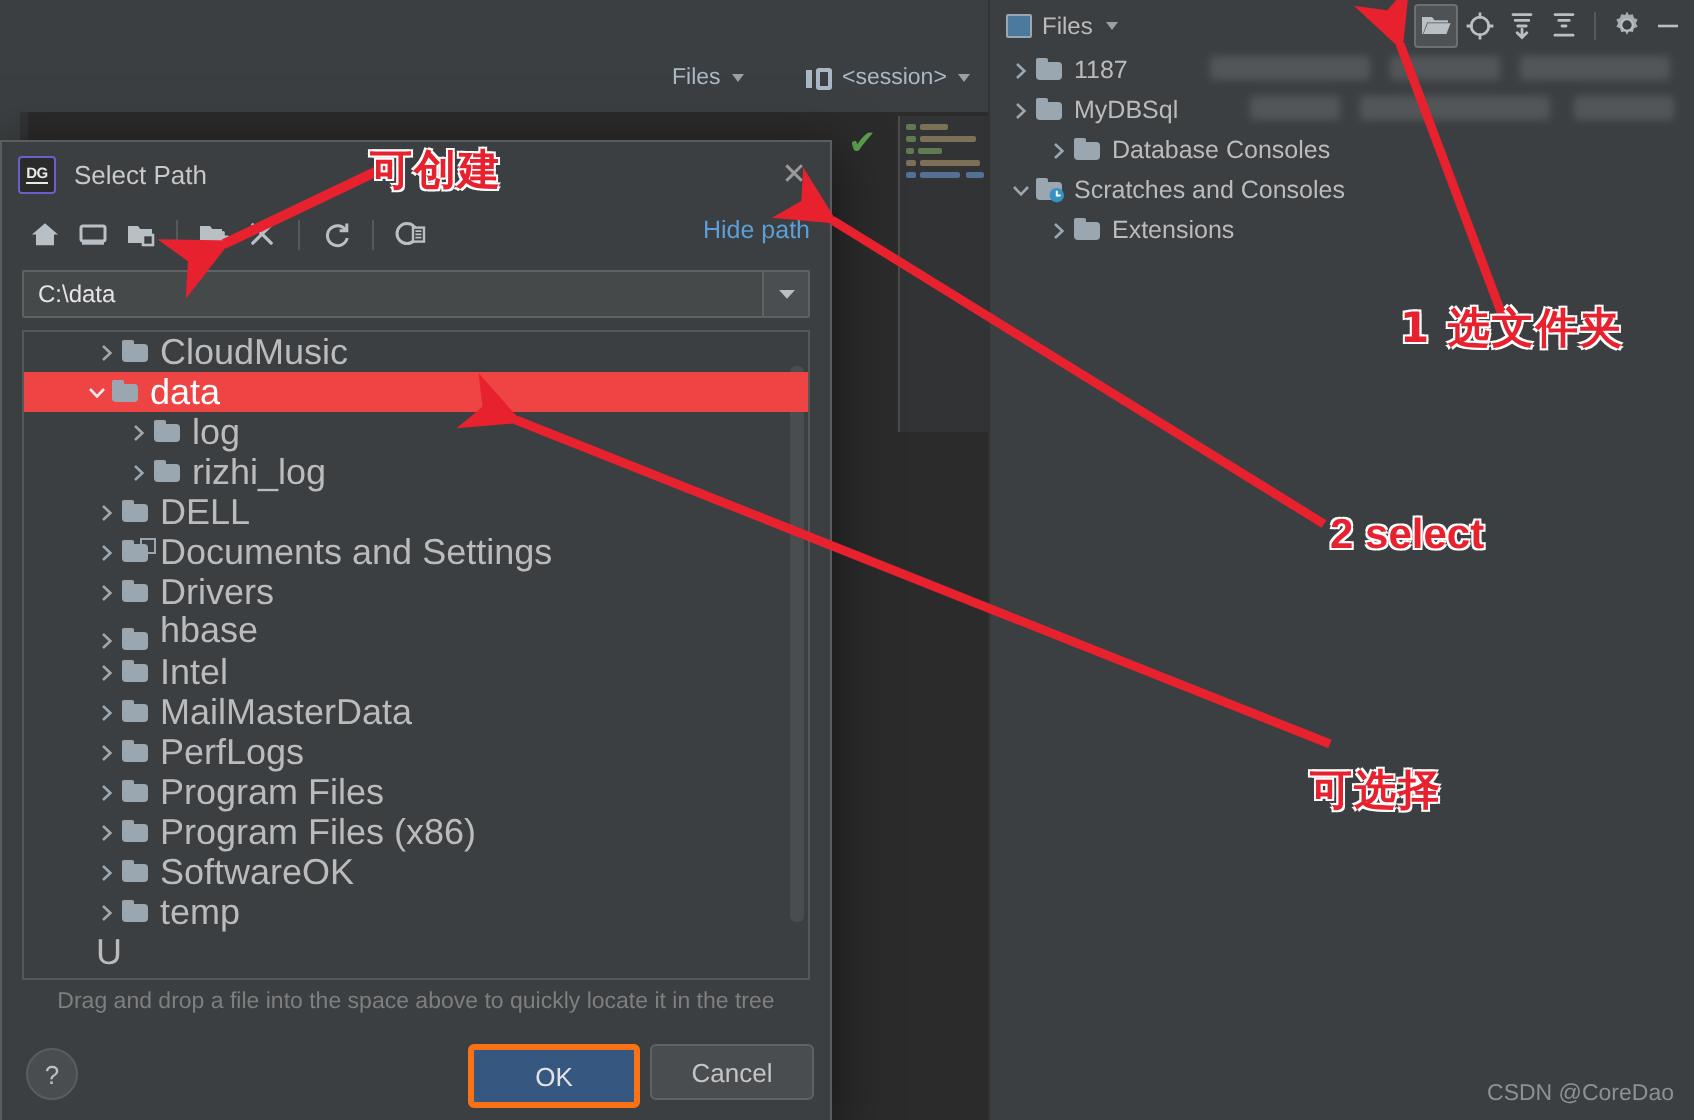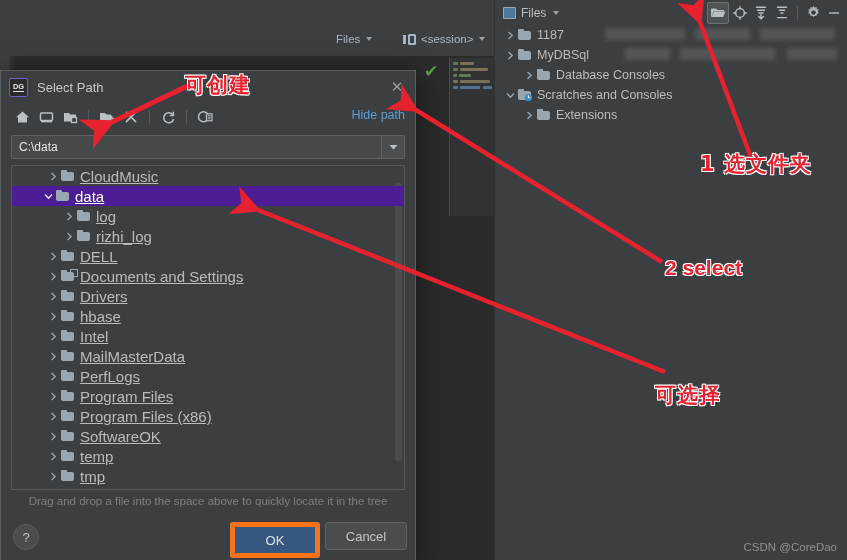--- a/index.html
+++ b/index.html
@@ -59,32 +59,32 @@
   .tb-btn{width:22px;height:20px;display:flex;align-items:center;justify-content:center;border-radius:2px;}
   .tb-sep{width:1px;height:15px;background:#55595b;margin:0 5px;}
   .hide-path{position:absolute;right:10px;top:5px;color:#5c9fd6;font-size:12.5px;}
 
   .path-wrap{margin:4px 10px 0 10px;height:22px;display:flex;border:1px solid #5e6264;background:#45494a;border-radius:1px;}
   .path-input{flex:1;display:flex;align-items:center;padding-left:7px;color:#e5e5e5;font-size:12px;}
   .path-drop{width:22px;display:flex;align-items:center;justify-content:center;border-left:1px solid #5e6264;background:#4a4e50;}
 
   .tree-wrap{position:relative;margin:6px 10px 0 10px;height:323px;background:#3c3f41;border:1px solid #555859;overflow:hidden;}
   .trow{height:20px;display:flex;align-items:center;position:relative;white-space:nowrap;}
-  .trow.sel{background:#4c1d95;}
-  .trow .tlbl{color:#bbbbbb;font-size:15px;text-decoration:underline;}
+  .trow.sel{background:#ef4444;}
+  .trow .tlbl{color:#bbbbbb;font-size:18px;}
   .trow.sel .tlbl{color:#ffffff;}
   .tscroll{position:absolute;right:2px;top:17px;width:7px;height:278px;background:#4a4d4f;border-radius:3px;}
   .shortcut-badge{position:absolute;right:-3px;top:-2px;width:6px;height:6px;border:1px solid #9aa7b0;}
 
   .hint{margin-top:5px;text-align:center;color:#7d7f80;font-size:11.5px;}
 
   .dlg-buttons{position:absolute;left:0;bottom:0;width:414px;height:48px;}
   .help-btn{position:absolute;left:12px;top:11px;width:24px;height:24px;border-radius:50%;background:#4a4d4f;border:1px solid #5a5d5f;display:flex;align-items:center;justify-content:center;color:#c0c0c0;font-size:13px;}
   .btn{position:absolute;top:9px;height:26px;display:flex;align-items:center;justify-content:center;font-size:13px;border-radius:3px;}
-  .btn-ok{right:95px;width:80px;background:#365880;border:5px solid #f97316;color:#e3e3e3;}
+  .btn-ok{right:95px;width:80px;background:#365880;border:3px solid #f97316;color:#e3e3e3;}
   .btn-cancel{right:8px;width:80px;background:#4a4d4f;border:1px solid #5e6264;color:#c5c5c5;}
 
   
   .anno{position:absolute;color:#e8212f;font-weight:bold;white-space:nowrap;
         text-shadow:-1px -1px 0 #fff,1px -1px 0 #fff,-1px 1px 0 #fff,1px 1px 0 #fff,0 0 1px #fff;}
   .anno-cn{font-family:"DejaVu Sans",sans-serif;font-size:21px;letter-spacing:1px;}
   .anno-en{font-family:"Liberation Sans",sans-serif;font-size:21px;}
   svg.arrows{position:absolute;left:0;top:0;width:847px;height:560px;pointer-events:none;}
   .wm{position:absolute;right:10px;bottom:7px;color:#8e9194;font-size:11.5px;}
 </style>
@@ -381,21 +381,21 @@
       <div class="trow" style="padding-left:36px;">
         <i class="arrow">
             <svg width="7" height="9" viewBox="0 0 7 9">
               <path d="M1.5 1L5.2 4.5 1.5 8" stroke="#9aa7b0" stroke-width="1.3" fill="none"></path>
             </svg>
           </i>
         <i class="folder"></i>
         <span class="tlbl">Drivers</span>
       </div>
 
-      <div class="trow" style="padding-left:36px;">
+      <div class="trow" style="padding-left:36px;align-items:flex-end;">
         <i class="arrow">
             <svg width="7" height="9" viewBox="0 0 7 9">
               <path d="M1.5 1L5.2 4.5 1.5 8" stroke="#9aa7b0" stroke-width="1.3" fill="none"></path>
             </svg>
           </i>
         <i class="folder"></i>
         <span class="tlbl">hbase</span>
       </div>
 
       <div class="trow" style="padding-left:36px;">
@@ -461,29 +461,20 @@
       <div class="trow" style="padding-left:36px;">
         <i class="arrow">
             <svg width="7" height="9" viewBox="0 0 7 9">
               <path d="M1.5 1L5.2 4.5 1.5 8" stroke="#9aa7b0" stroke-width="1.3" fill="none"></path>
             </svg>
           </i>
         <i class="folder"></i>
         <span class="tlbl">temp</span>
       </div>
 
-      <div class="trow" style="padding-left:36px;">
-        <i class="arrow">
-            <svg width="7" height="9" viewBox="0 0 7 9">
-              <path d="M1.5 1L5.2 4.5 1.5 8" stroke="#9aa7b0" stroke-width="1.3" fill="none"></path>
-            </svg>
-          </i>
-        <i class="folder"></i>
-        <span class="tlbl">tmp</span>
-      </div>
 
       <div class="trow" style="padding-left:36px;">
 
         <span class="tlbl">U</span>
       </div>
     </div>
 
     <div class="hint">Drag and drop a file into the space above to quickly locate it in the tree</div>
 
     <div class="dlg-buttons">

